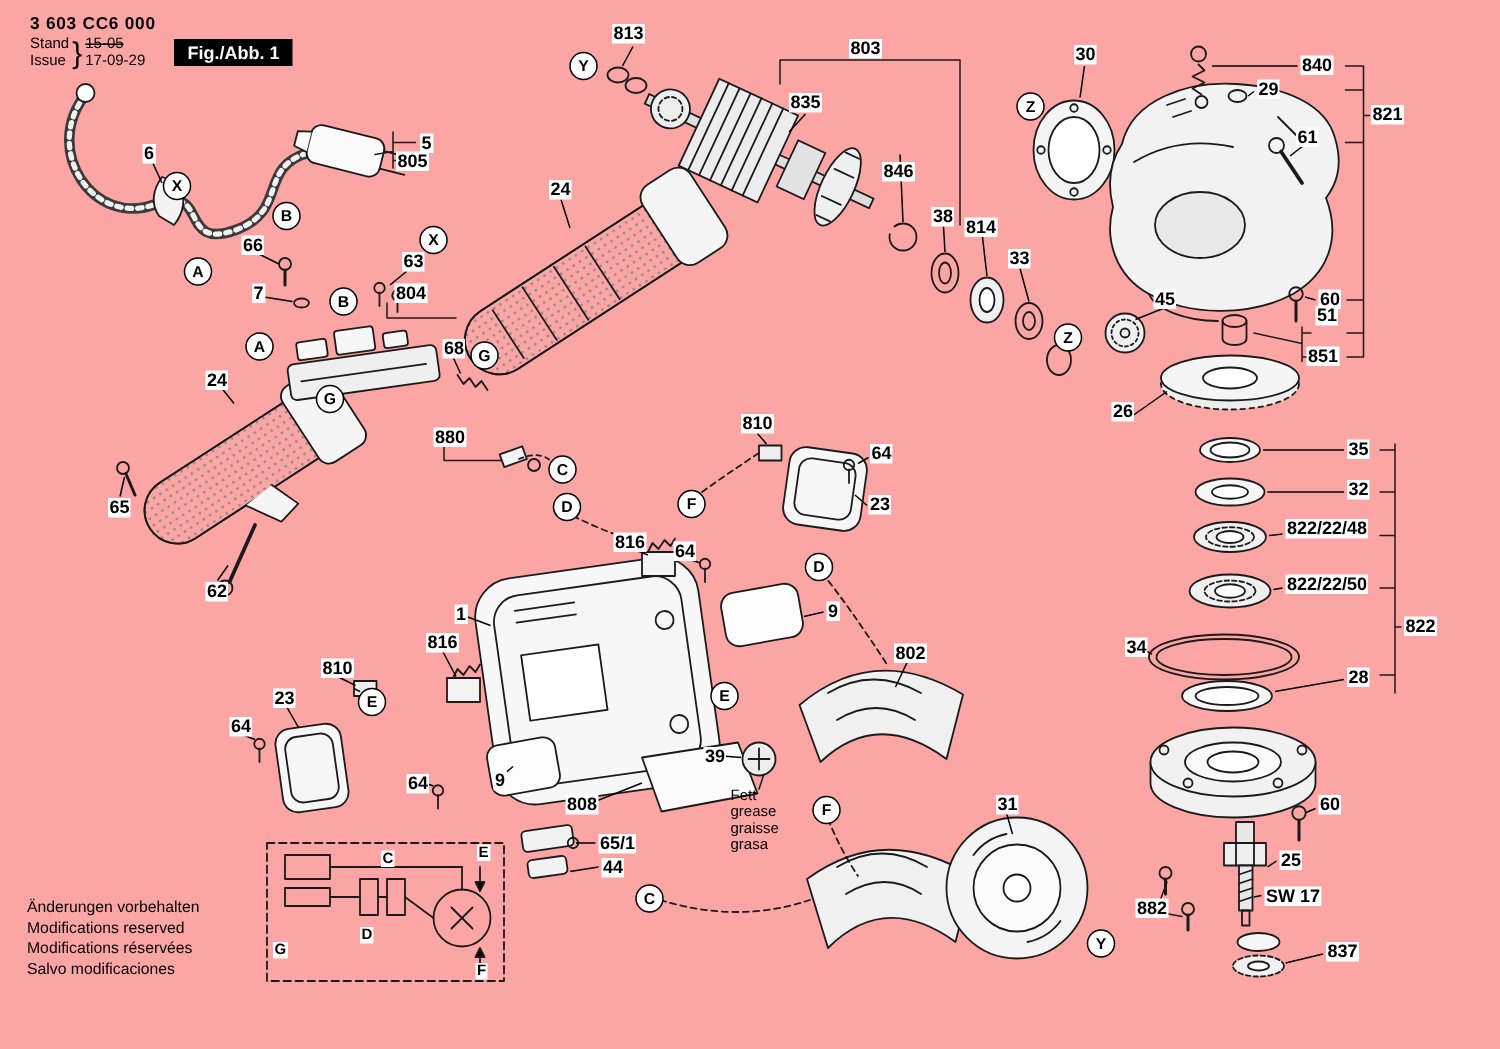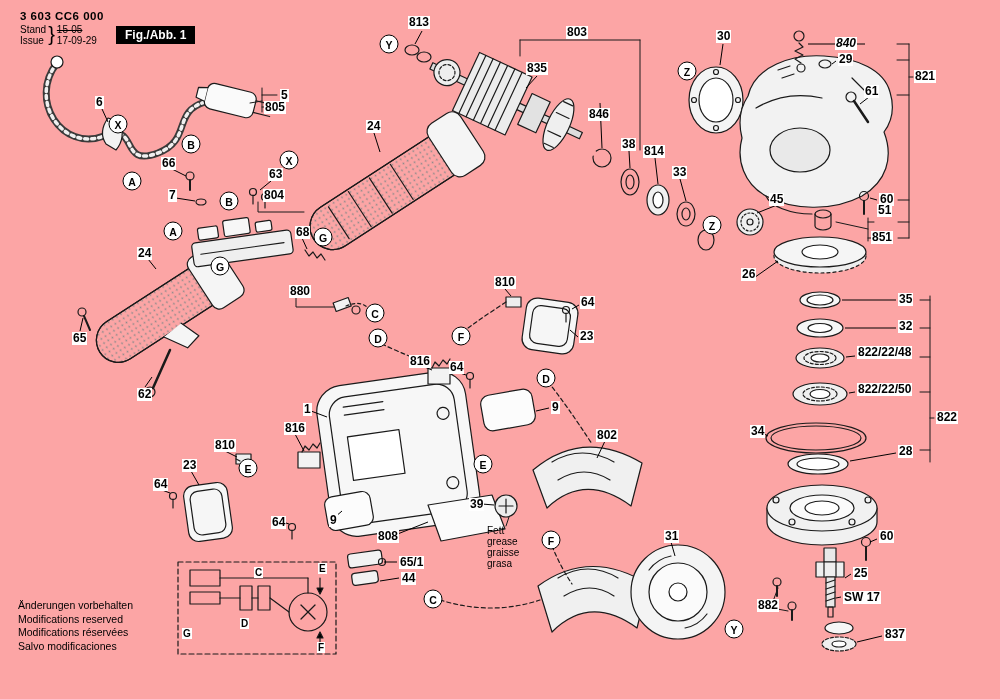--- a/index.html
+++ b/index.html
@@ -10,21 +10,21 @@
   #leads{z-index:2;pointer-events:none;}
   #labels-layer{z-index:3;pointer-events:none;}
   .plabel{position:absolute;font-weight:bold;font-size:12px;line-height:13px;
           background:#fff;padding:0 1px;white-space:nowrap;}
   .callout{position:absolute;width:17px;height:17px;border:1.6px solid #000;border-radius:50%;
            background:#fff;font-weight:bold;font-size:10.5px;display:flex;align-items:center;
            justify-content:center;transform:translate(-50%,-50%);}
   .schem-letter{position:absolute;font-weight:bold;font-size:10px;background:#fff;padding:0 1px;}
   .hdr{position:absolute;left:20px;top:10px;z-index:4;}
   .hdr-partno{font-size:11.5px;font-weight:bold;letter-spacing:0.5px;}
-  .stamp{display:flex;align-items:flex-start;margin-top:2px;font-size:10px;}
+  .stamp{display:flex;align-items:flex-end;margin-top:2px;font-size:10px;}
   .stamp-col{display:flex;flex-direction:column;line-height:11px;}
   .stamp-brace{font-size:20px;font-weight:normal;margin:0 2px;line-height:20px;}
   .struck{text-decoration:line-through;}
   .figbox{position:absolute;left:116px;top:26px;z-index:4;background:#000;color:#fff;
           font-weight:bold;font-size:12px;padding:2px 9px;}
   .footer{position:absolute;left:18px;top:599px;z-index:4;font-size:10.5px;line-height:13.5px;}
   .grease{position:absolute;left:487px;top:525px;z-index:3;font-size:10px;line-height:11px;}
   .grease span{display:block;}
 </style>
 </head>
@@ -484,21 +484,21 @@
       <line x1="877" y1="539" x2="870" y2="542" stroke="#000" stroke-width="1"></line>
       <line x1="851" y1="574" x2="845" y2="578" stroke="#000" stroke-width="1"></line>
       <line x1="841" y1="597" x2="836" y2="598" stroke="#000" stroke-width="1"></line>
       <line x1="882" y1="636" x2="857" y2="642" stroke="#000" stroke-width="1"></line>
     </svg>
 
   <div id="labels-layer" class="layer">
       <div class="plabel" style="left: 408px; top: 16px;">813</div>
       <div class="plabel" style="left: 566px; top: 26px;">803</div>
       <div class="plabel" style="left: 716px; top: 30px;">30</div>
-      <div class="plabel" style="left: 835px; top: 37px; font-style: italic;">840</div>
+      <div class="plabel" style="left: 867px; top: 37px;">840</div>
       <div class="plabel" style="left: 838px; top: 53px;">29</div>
       <div class="plabel" style="left: 914px; top: 70px;">821</div>
       <div class="plabel" style="left: 526px; top: 62px;">835</div>
       <div class="plabel" style="left: 864px; top: 85px;">61</div>
       <div class="plabel" style="left: 588px; top: 108px;">846</div>
       <div class="plabel" style="left: 280px; top: 89px;">5</div>
       <div class="plabel" style="left: 264px; top: 101px;">805</div>
       <div class="plabel" style="left: 95px; top: 96px;">6</div>
       <div class="plabel" style="left: 366px; top: 120px;">24</div>
       <div class="plabel" style="left: 621px; top: 138px;">38</div>

